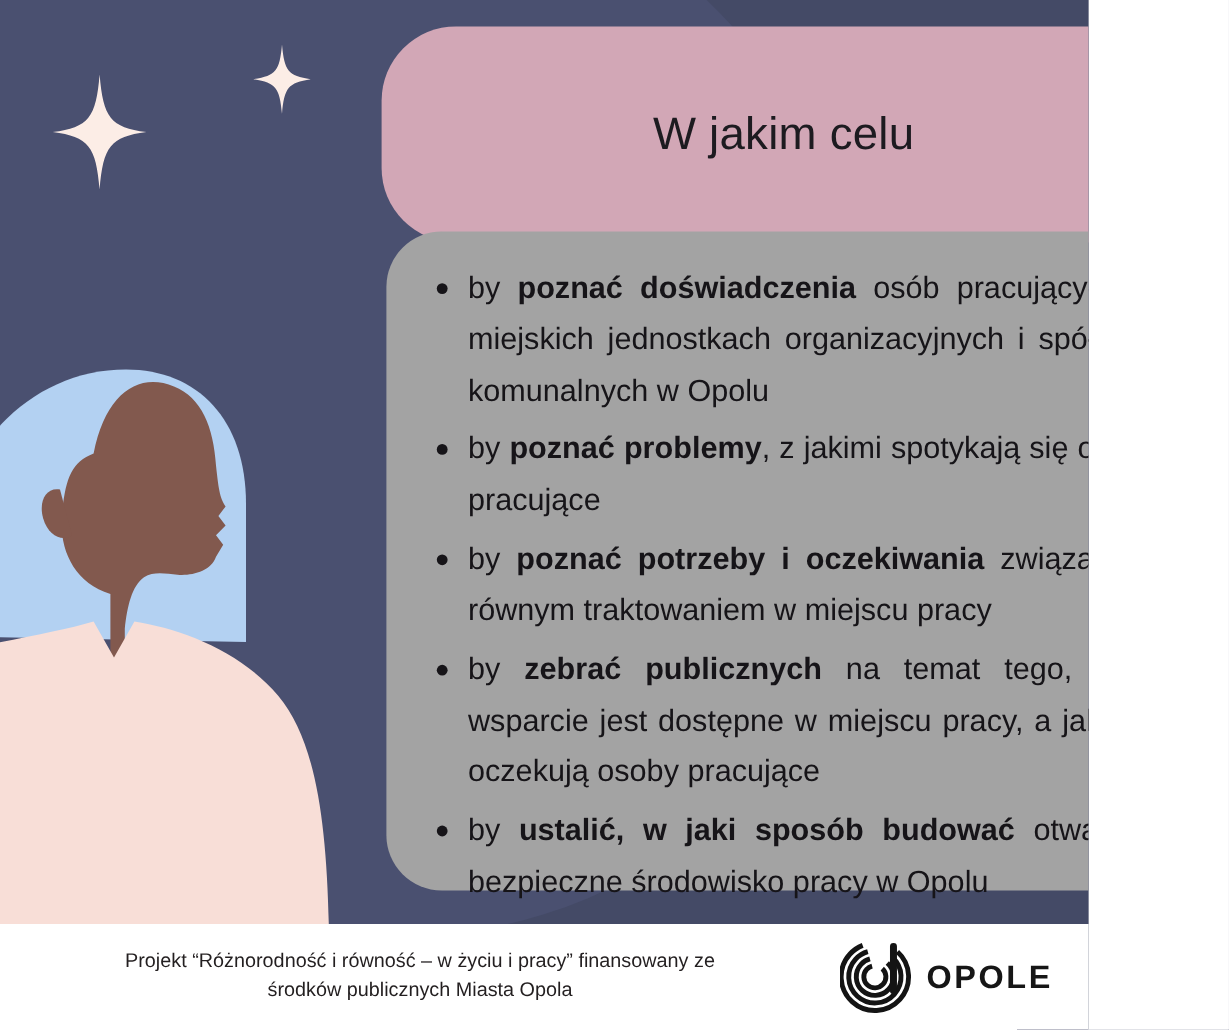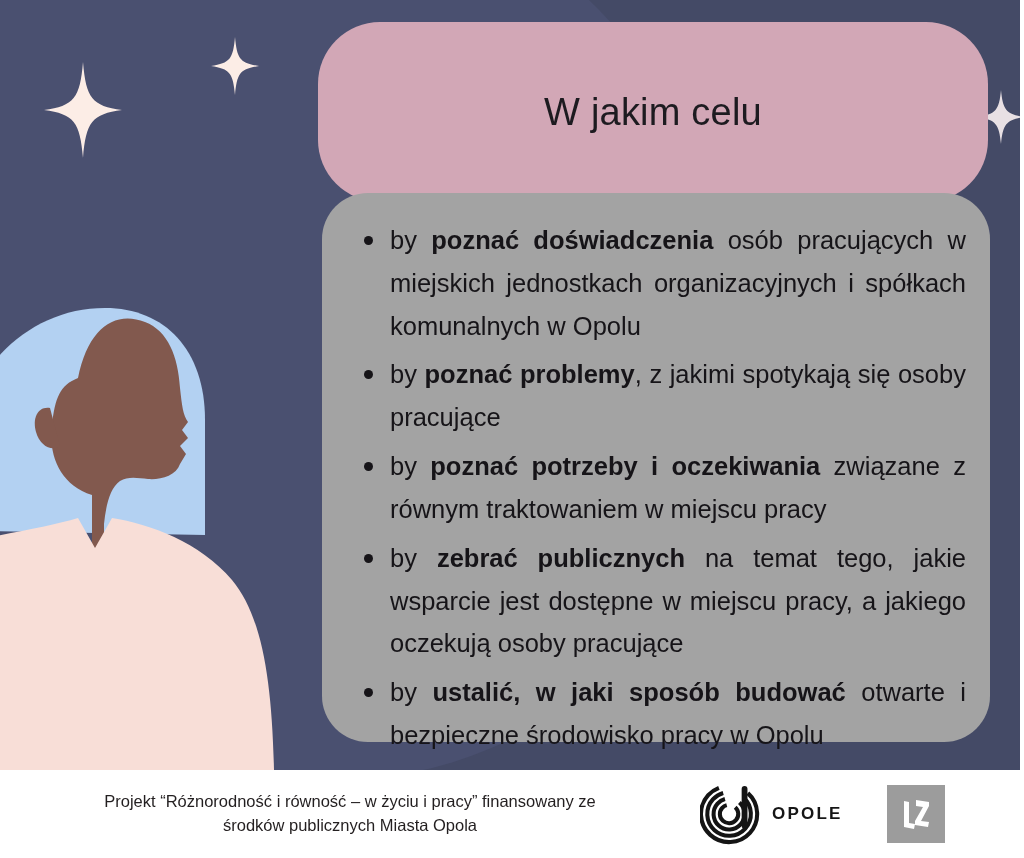--- a/index.html
+++ b/index.html
@@ -5,21 +5,21 @@
   html, body {
     margin: 0;
     padding: 0;
     background: #ffffff;
   }
   body {
     font-family: "Liberation Sans", sans-serif;
   }
   .canvas {
     position: relative;
-    width: 1020px;
+    width: 907px;
     height: 858px;
     overflow: hidden;
     background: #454B68;
   }
 
   
   .bg-base {
     position: absolute;
     left: 0; top: 0;
     width: 1024px; height: 770px;
@@ -144,21 +144,21 @@
     justify-content: flex-start;
     gap: 44px;
   }
   .opole-logo {
     display: flex;
     align-items: center;
     gap: 10px;
   }
   .opole-mark { width: 62px; height: 62px; display: block; }
   .opole-word {
-    font-size: 17px;
+    font-size: 27px;
     font-weight: 700;
     letter-spacing: 2.2px;
     color: #161616;
   }
   .lz-logo {
     width: 58px;
     height: 58px;
     background: #9C9C9C;
     display: flex;
     align-items: center;

